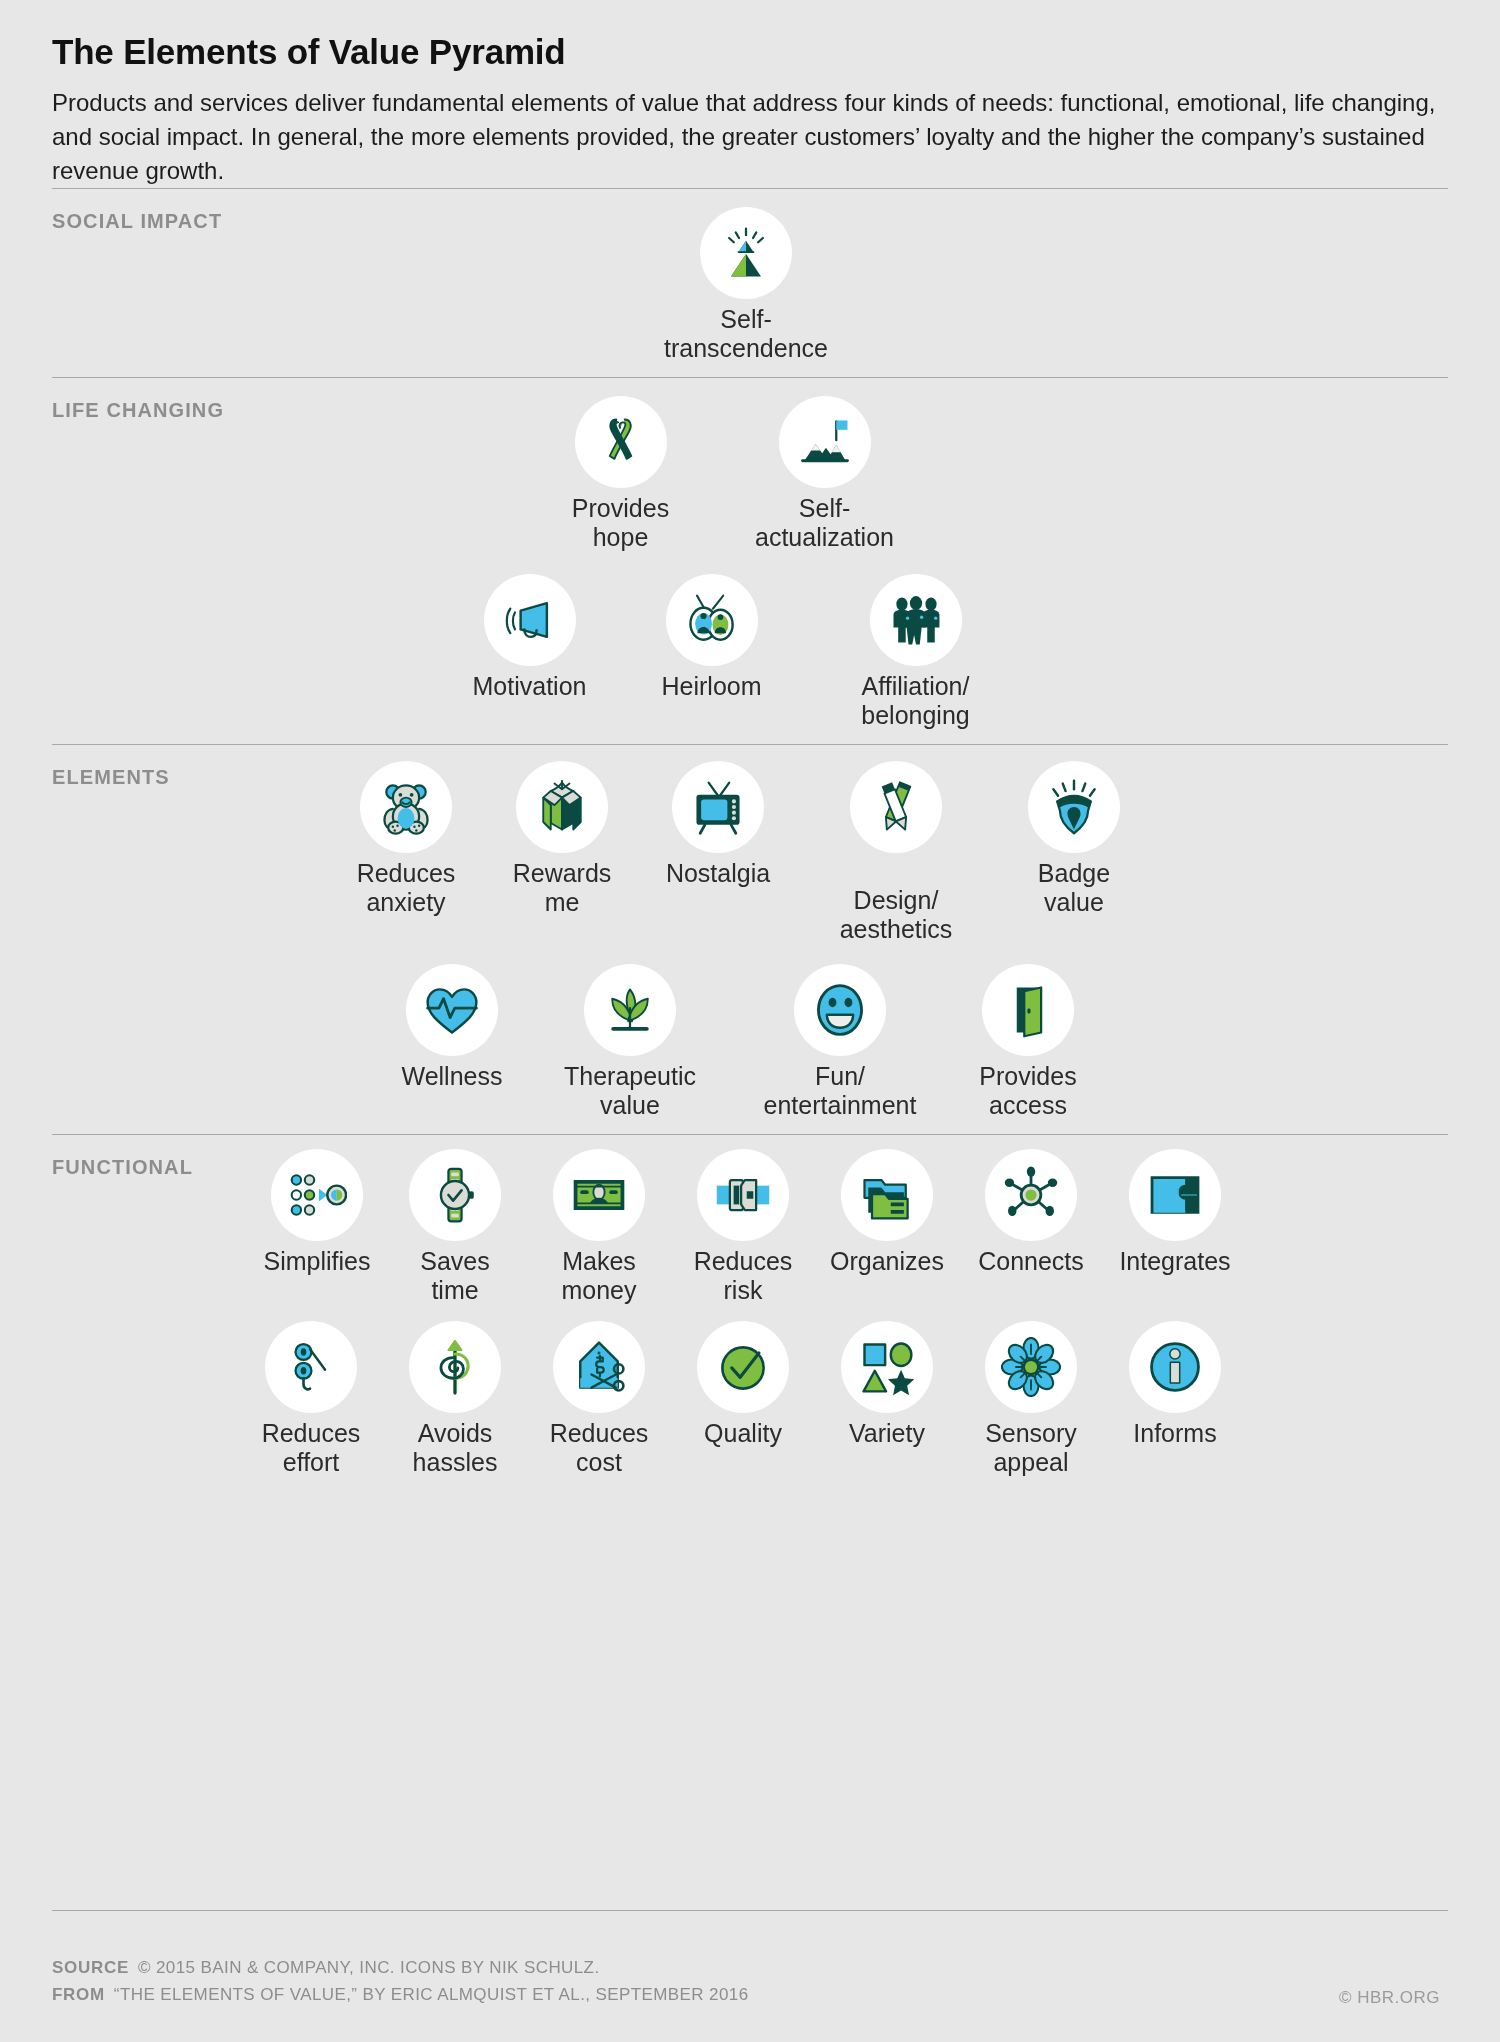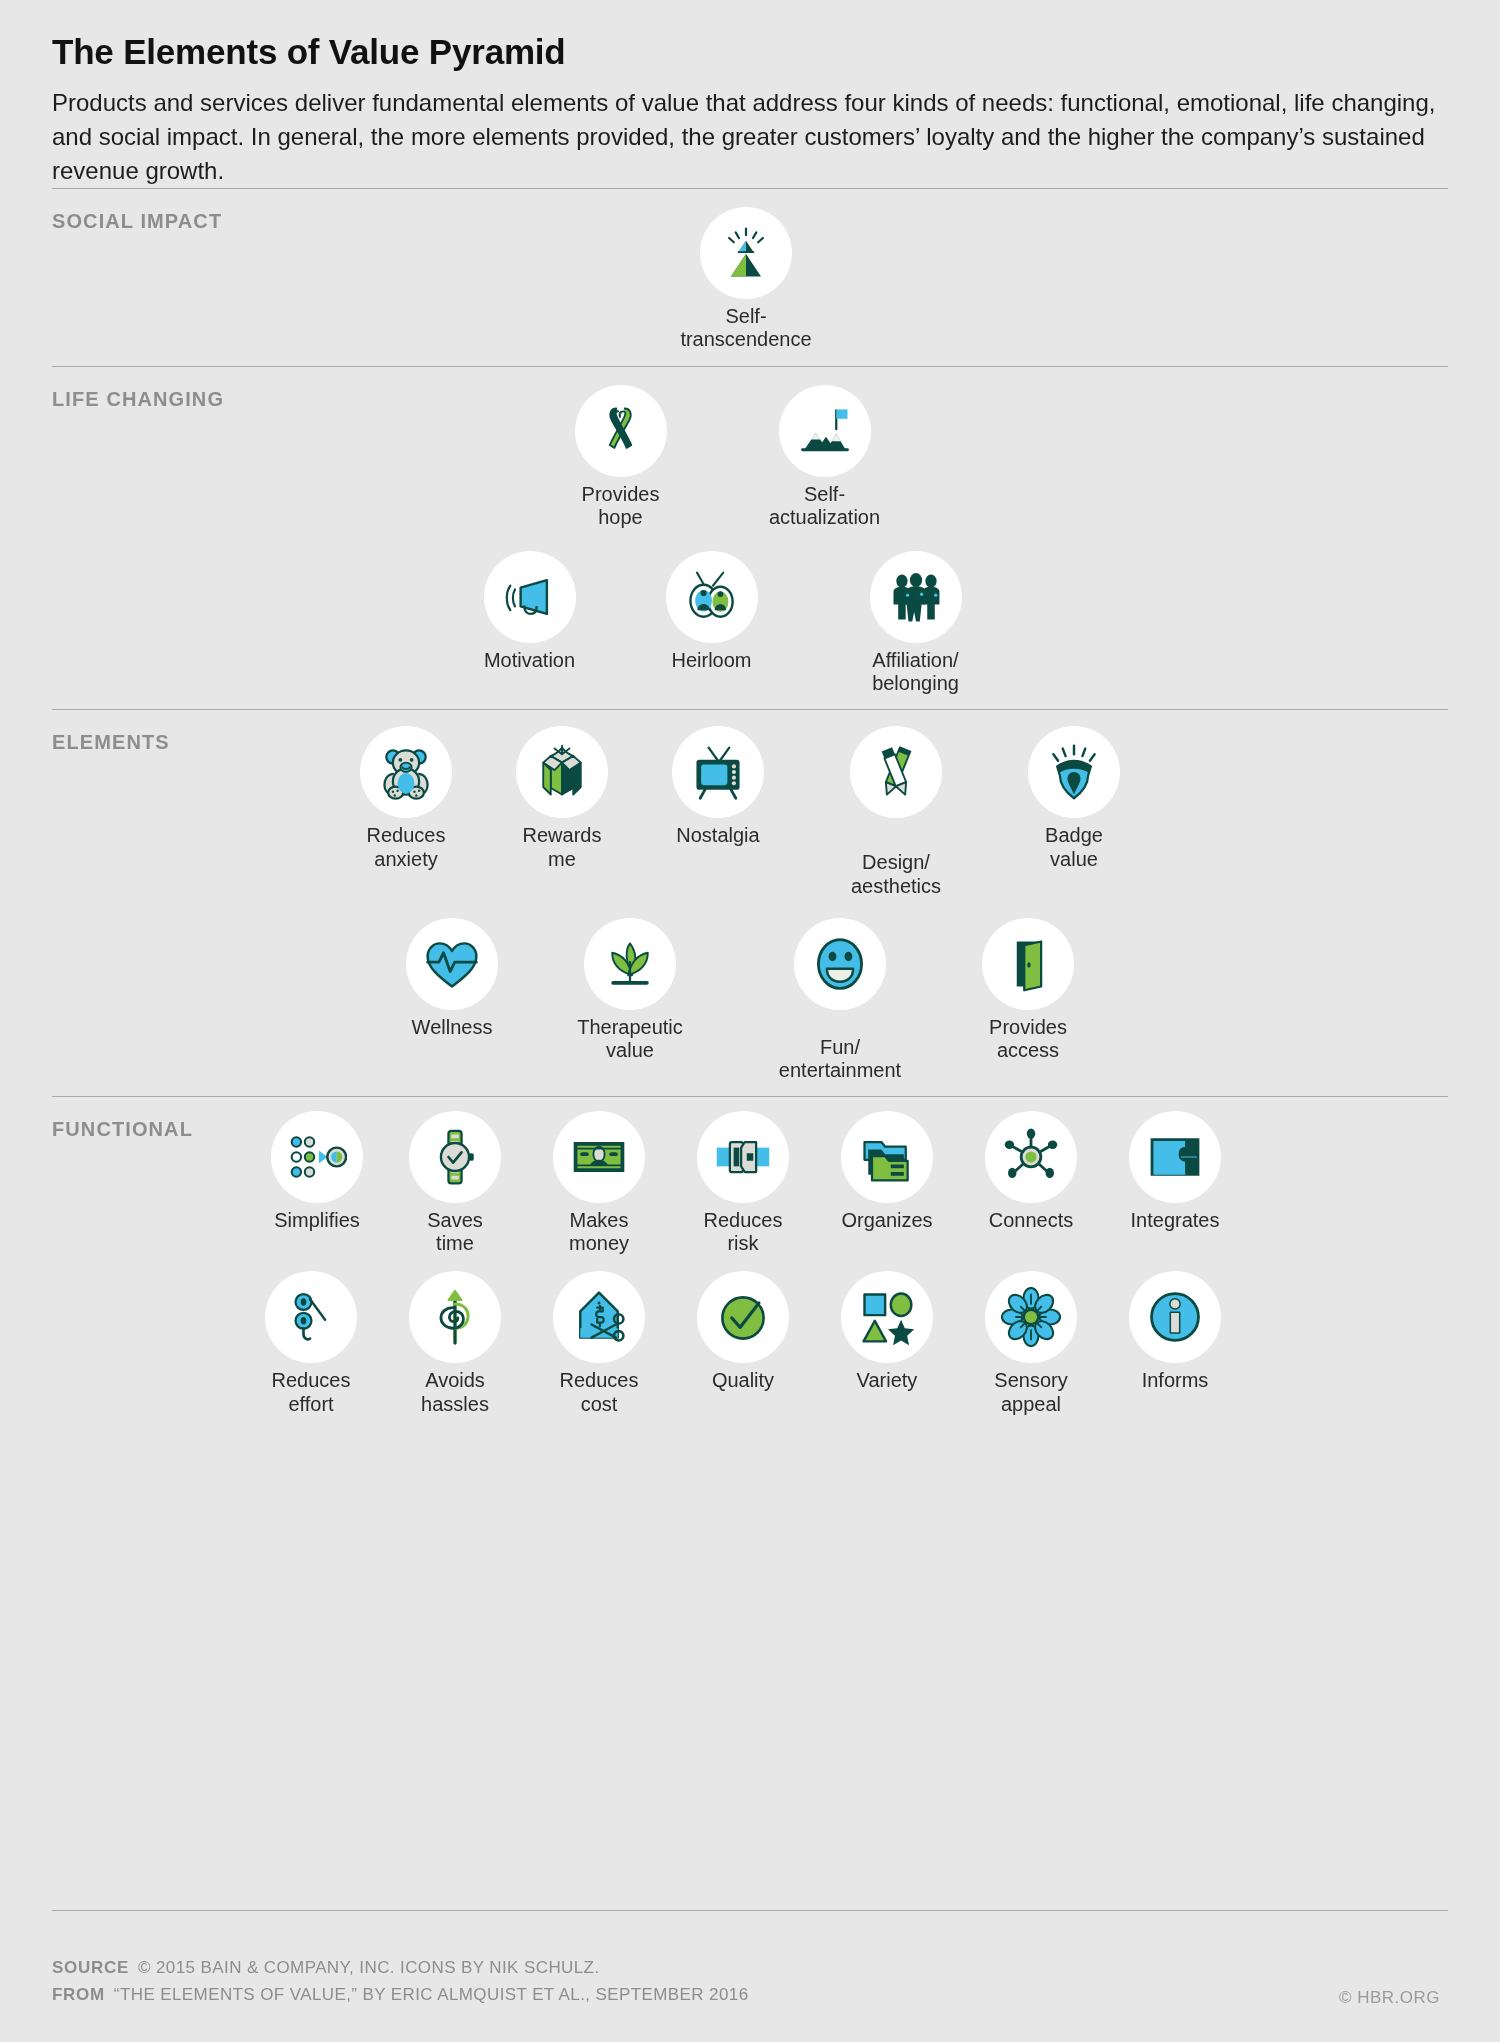--- a/index.html
+++ b/index.html
@@ -39,25 +39,25 @@
   .cell{
     width:auto;display:flex;flex-direction:column;align-items:center;
   }
   .disc{
     width:92px;height:92px;border-radius:50%;
     background:#fff;display:flex;align-items:center;justify-content:center;
     margin-bottom:6px;
   }
   .disc svg{display:block;}
   .cap{
-    font-size:20px;line-height:1.16;text-align:center;color:#2b2b2b;
+    font-size:25px;line-height:1.16;text-align:center;color:#2b2b2b;
     white-space:pre-line;width:132px;
   }
   .cap.wide{width:176px;}
-  .cap.xwide{width:196px;margin-top:20px;}
+  .cap.xwide{width:196px;}
 
   
   .footer{
     position:absolute;left:52px;right:52px;bottom:34px;
   }
   .footer .rule{margin-bottom:44px;}
   .fline{
     font-size:17px;color:#8d8d8d;letter-spacing:.4px;line-height:1.55;
     display:flex;align-items:baseline;
   }

